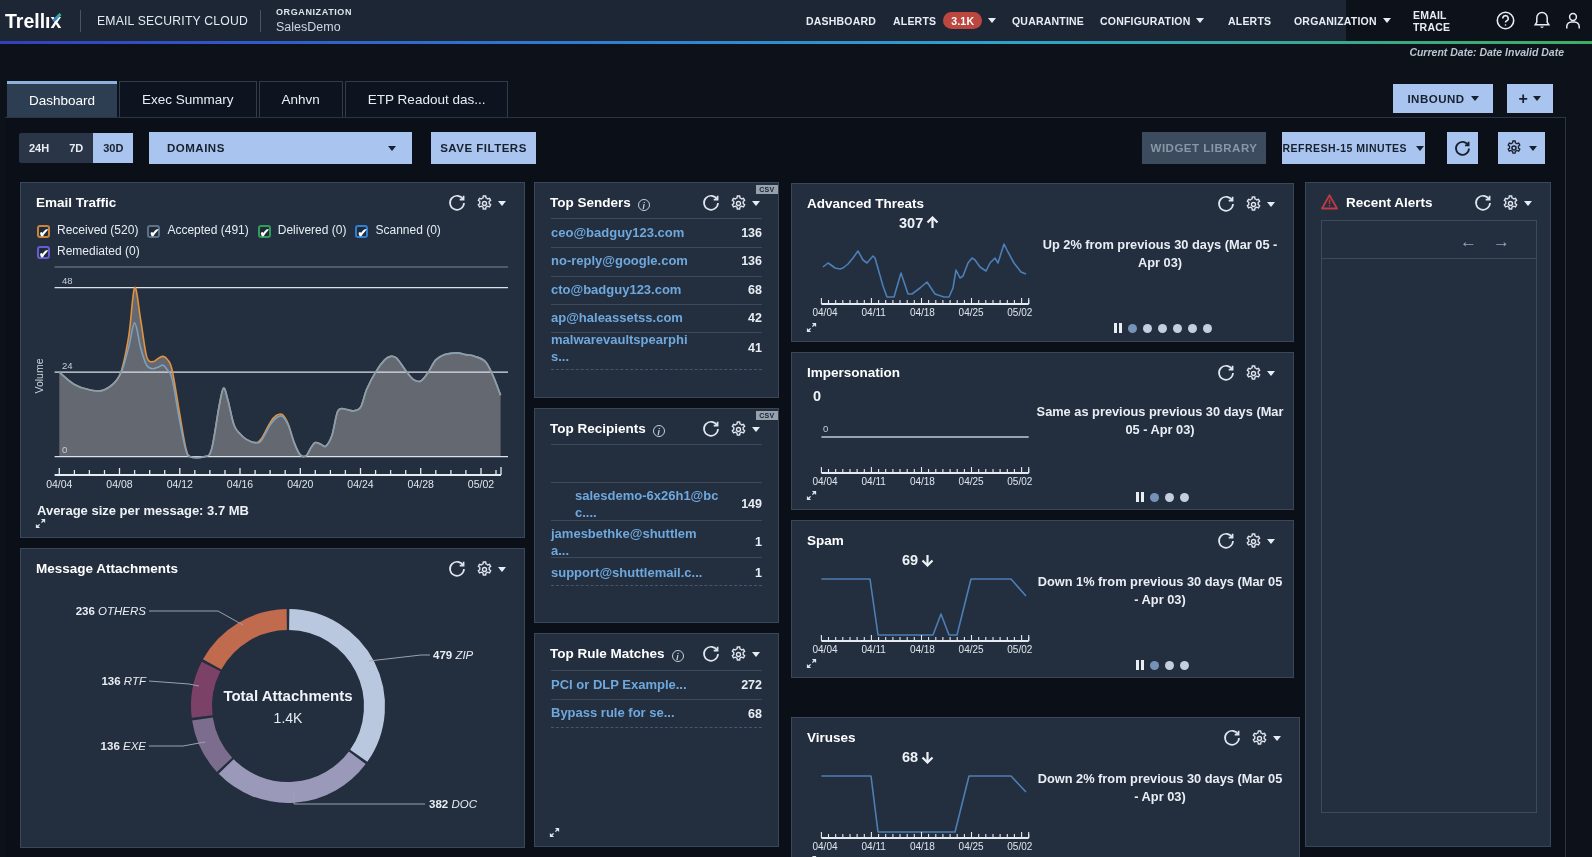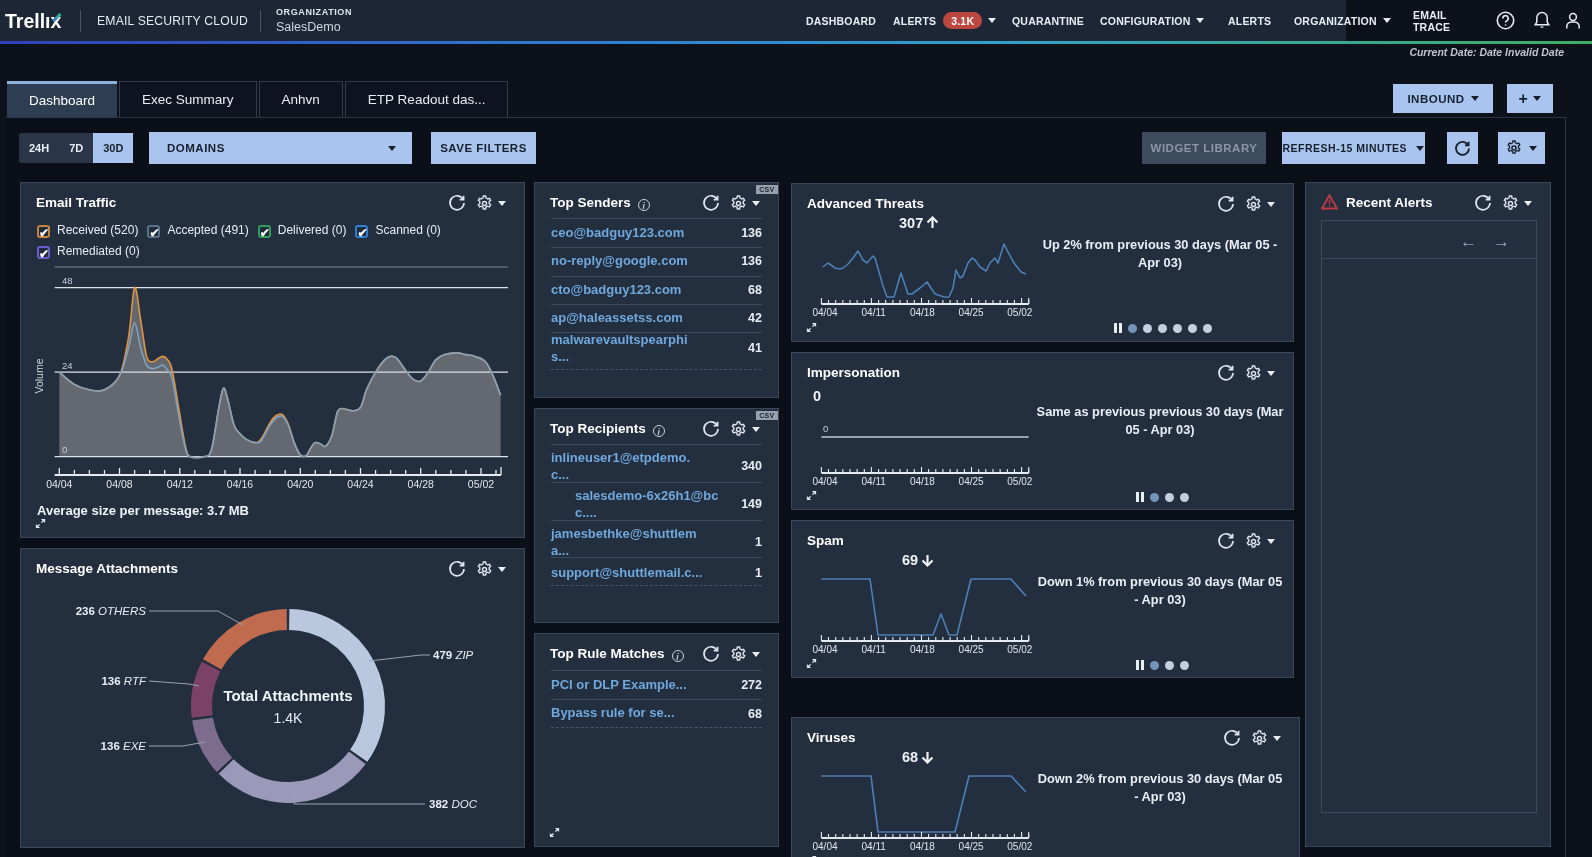--- a/index.html
+++ b/index.html
@@ -310,24 +310,20 @@
         <path d="M15.6 1.8 v3.9 h-3.9"></path>
       </svg>
       <span class="sp"></span>
       <svg width="17" height="17" viewBox="0 0 16 16" fill="none" stroke="#dfe5ee" stroke-width="1.3">
         <path d="M6.9 1 h2.2 l0.3 1.8 a5.6 5.6 0 0 1 1.6 0.9 l1.7 -0.6 l1.1 1.9 l-1.4 1.2 a5.6 5.6 0 0 1 0 1.8 l1.4 1.2 l-1.1 1.9 l-1.7 -0.6 a5.6 5.6 0 0 1 -1.6 0.9 l-0.3 1.8 h-2.2 l-0.3 -1.8 a5.6 5.6 0 0 1 -1.6 -0.9 l-1.7 0.6 l-1.1 -1.9 l1.4 -1.2 a5.6 5.6 0 0 1 0 -1.8 l-1.4 -1.2 l1.1 -1.9 l1.7 0.6 a5.6 5.6 0 0 1 1.6 -0.9 z"></path>
         <circle cx="8" cy="8" r="1.9"></circle>
       </svg>
       <span class="caret" style="margin-left:5px;"></span>
     </div>
 <div class="div" style="top:35px;"></div>
-<div class="lrow" style="top:40px;">
-      <span class="em">inlineuser1@etpdemo.<br>c...</span>
-      <span class="ct">340</span>
-    </div>
 <div class="div" style="top:73px;"></div>
 <div class="lrow" style="top:78px;margin-left:24px;">
       <span class="em">salesdemo-6x26h1@bc<br>c....</span>
       <span class="ct">149</span>
     </div>
 <div class="div" style="top:111px;"></div>
 <div class="lrow" style="top:116px;">
       <span class="em">jamesbethke@shuttlem<br>a...</span>
       <span class="ct">1</span>
     </div>

